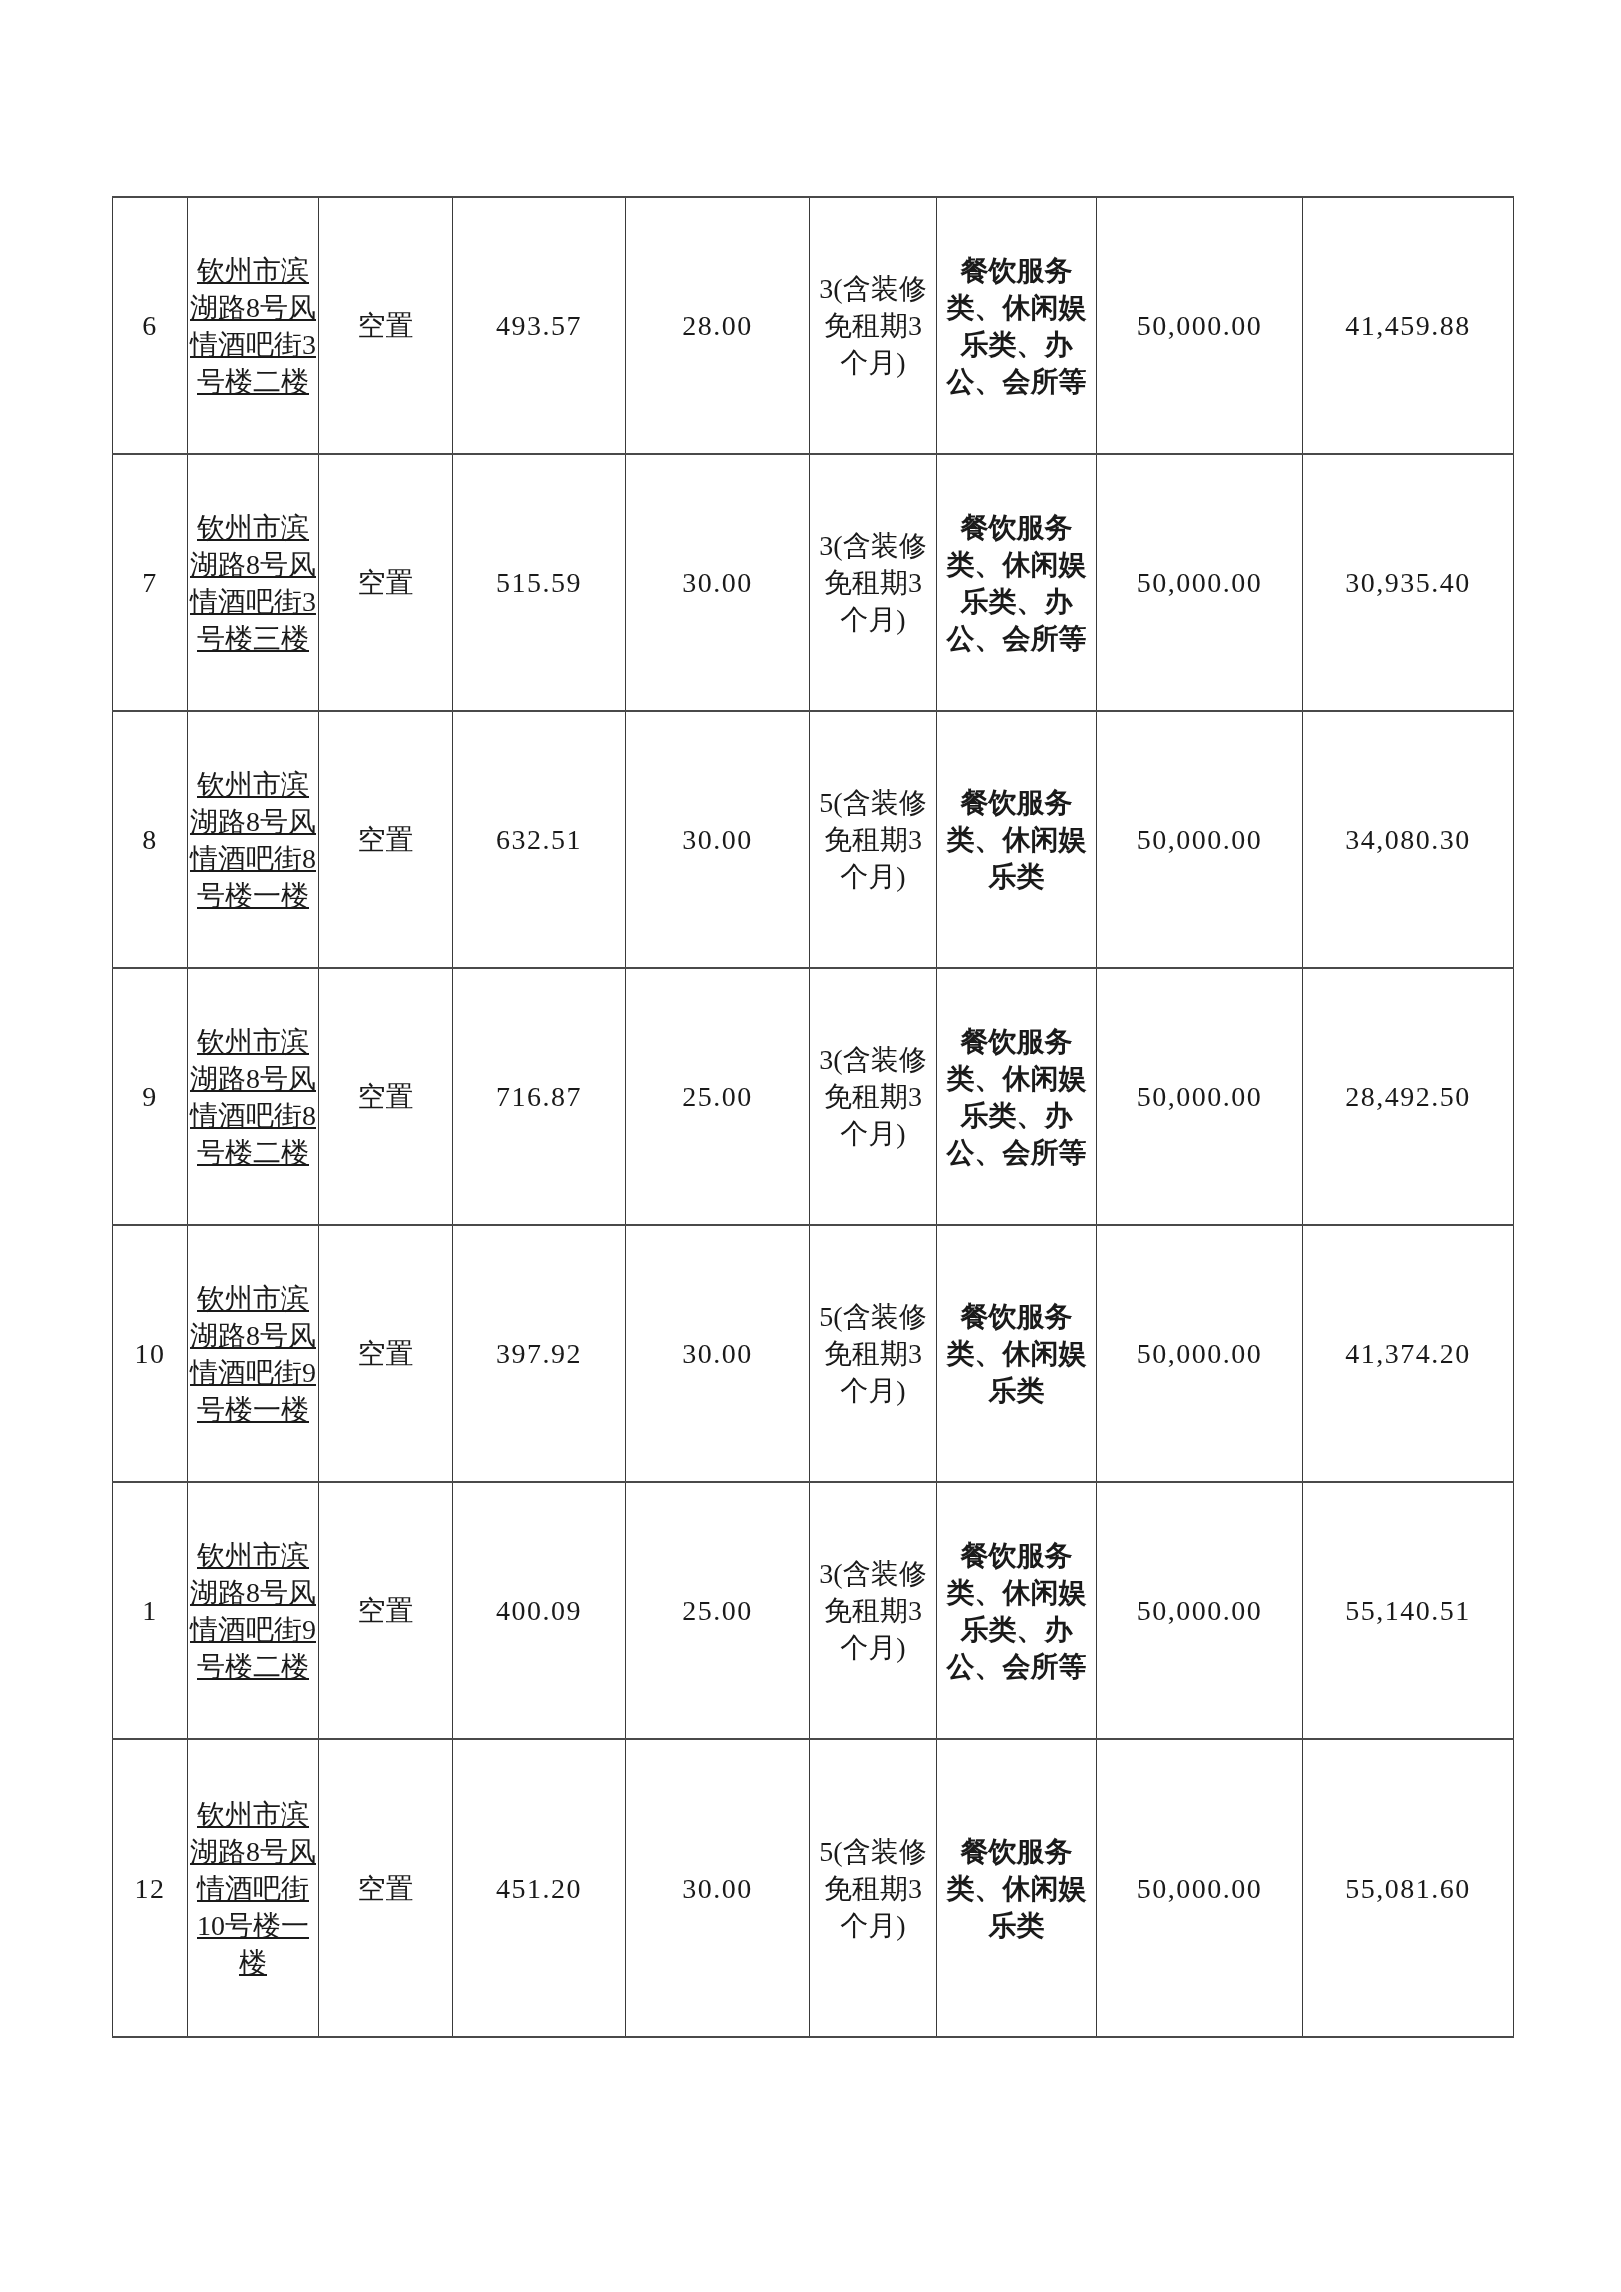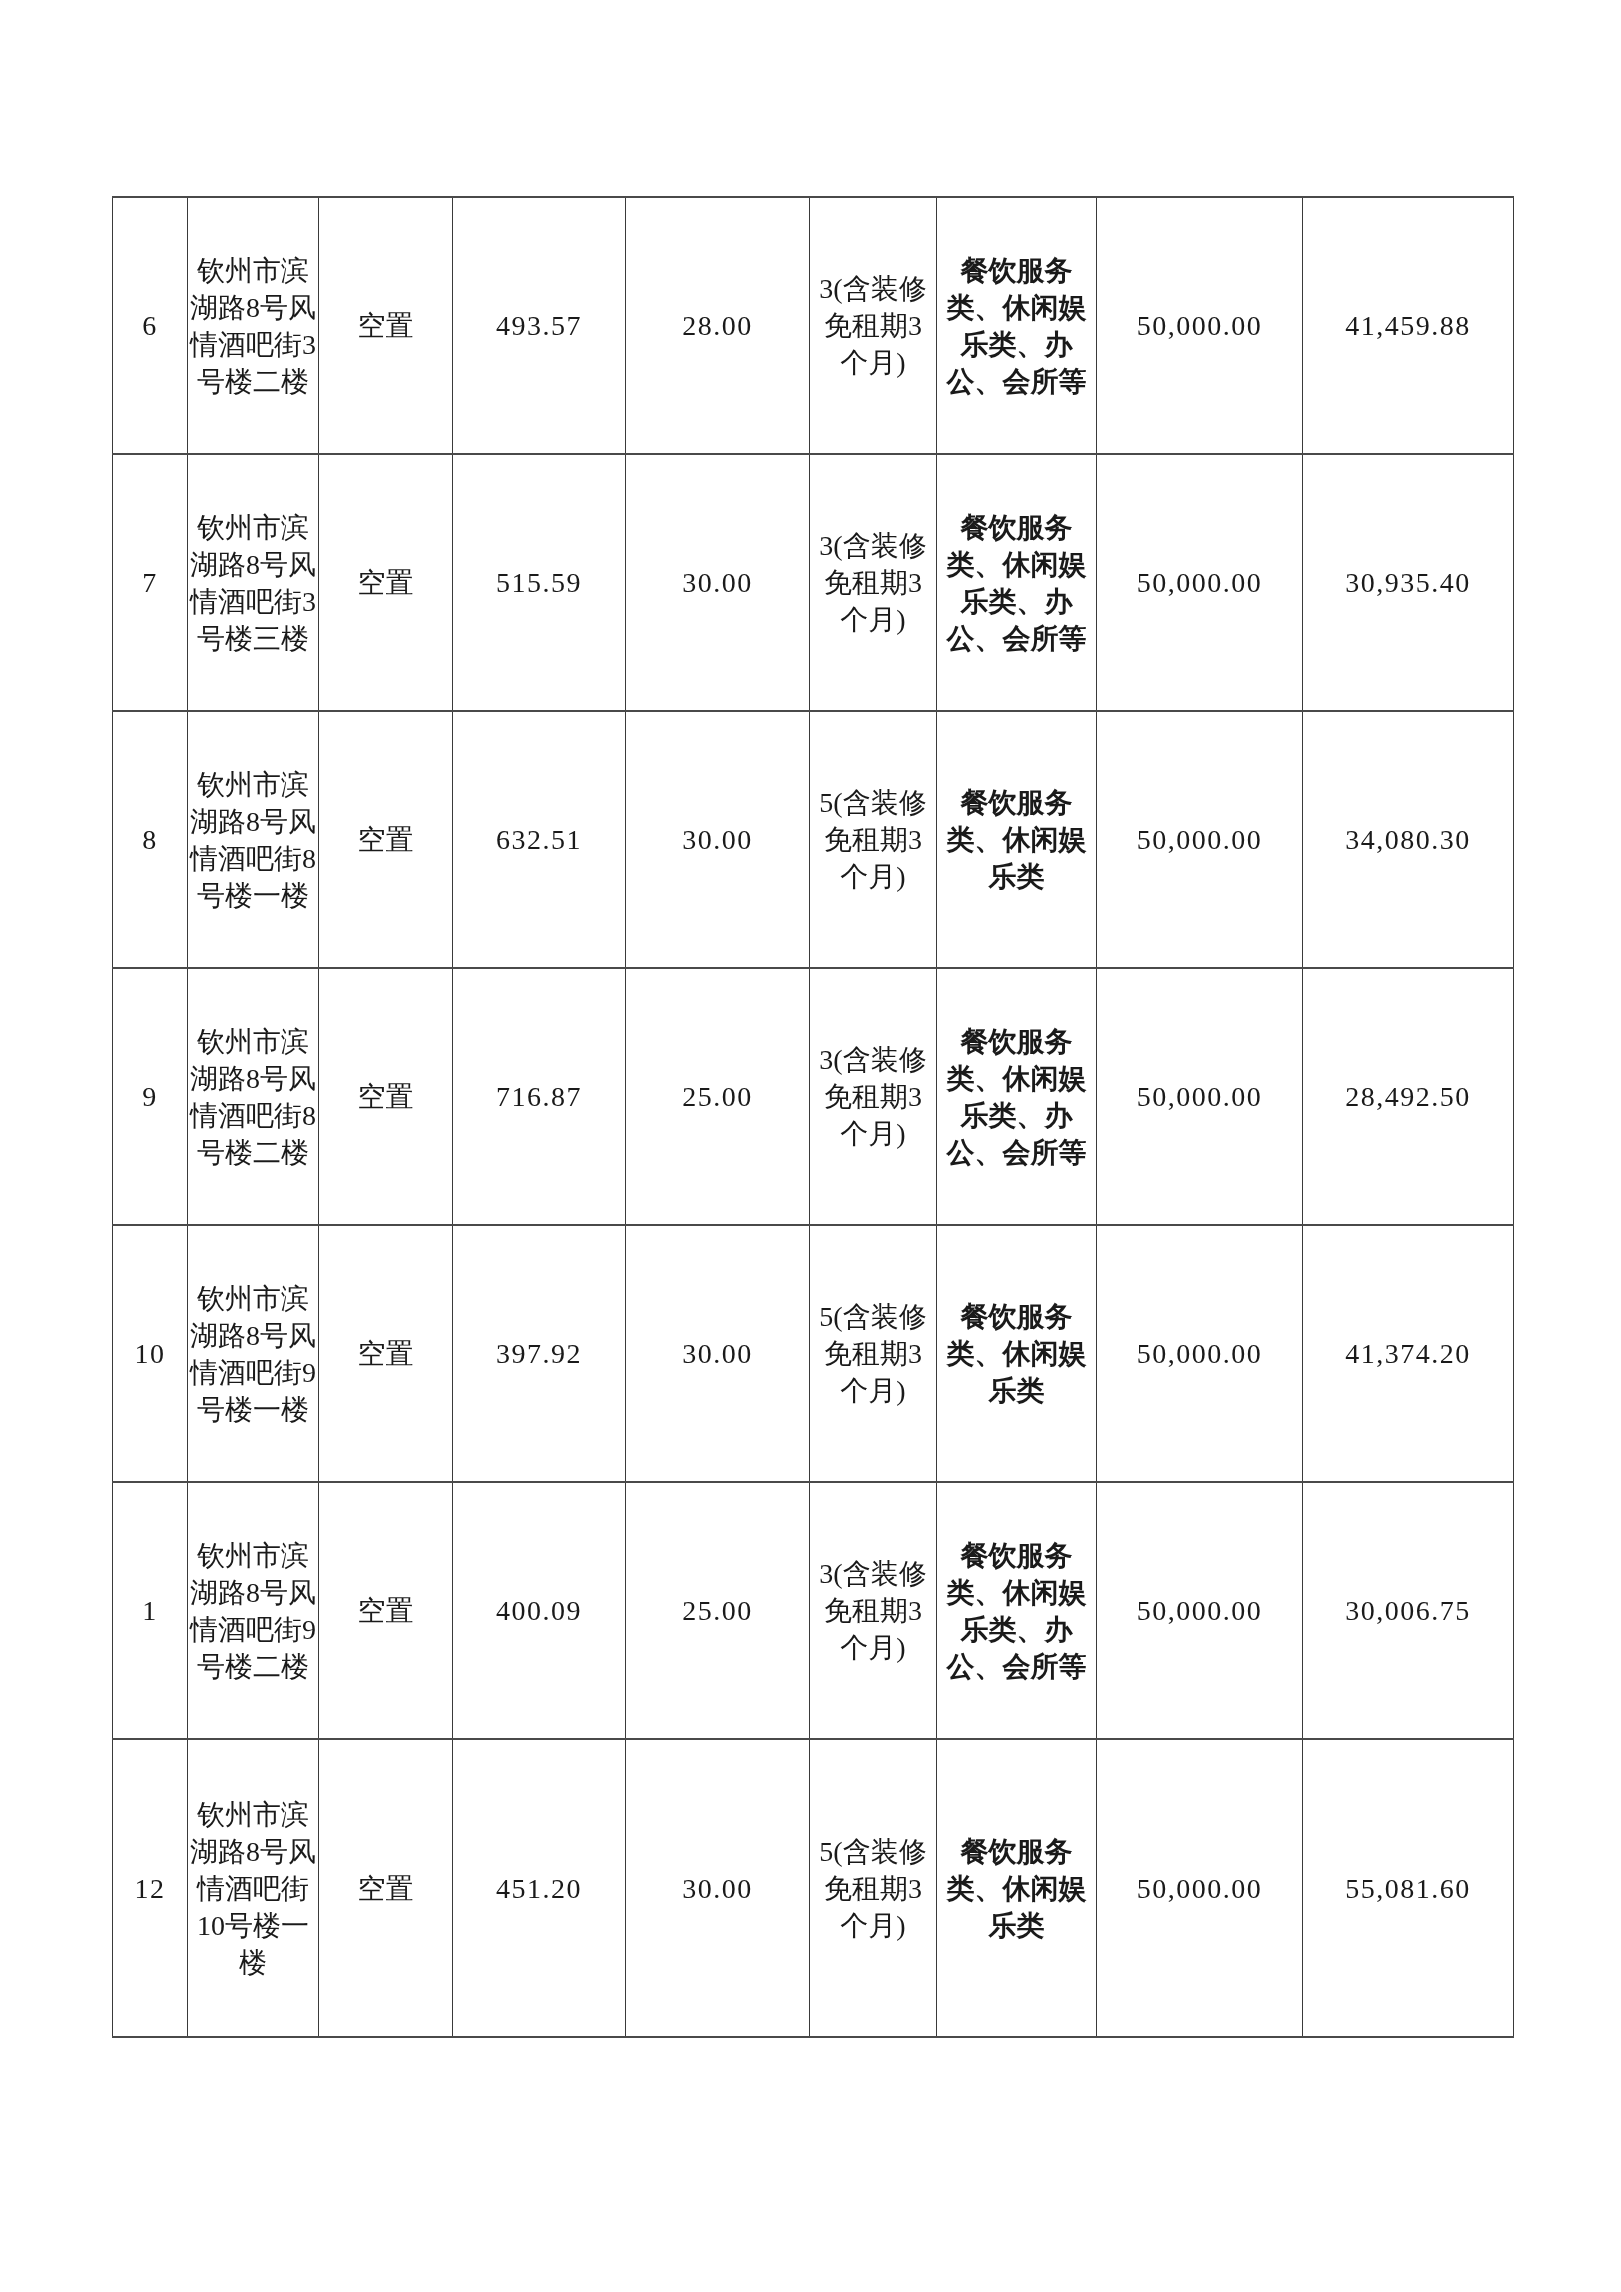--- a/index.html
+++ b/index.html
@@ -42,20 +42,21 @@
     overflow-wrap: break-word;
   }
   tr.row-std  { height: 257px; }
   tr.row-tall { height: 298px; }
   td.num {
     letter-spacing: 1.5px;
     white-space: nowrap;
   }
   td.addr {
     padding: 3.9px 20.6px;
+    text-decoration: underline;
   }
   td.term {
     padding: 3.9px 9.8px;
   }
   td.biz {
     padding: 3.9px 11.8px;
     font-weight: bold;
   }
 </style>
 </head>
@@ -132,21 +133,21 @@
       </tr>
       <tr class="row-std">
         <td class="num">1</td>
         <td class="addr">钦州市滨湖路8号风情酒吧街9号楼二楼</td>
         <td>空置</td>
         <td class="num">400.09</td>
         <td class="num">25.00</td>
         <td class="term">3(含装修免租期3个月)</td>
         <td class="biz">餐饮服务类、休闲娱乐类、办公、会所等</td>
         <td class="num">50,000.00</td>
-        <td class="num">30,006.75</td>
+        <td class="num">55,140.51</td>
       </tr>
       <tr class="row-tall">
         <td class="num">12</td>
         <td class="addr">钦州市滨湖路8号风情酒吧街10号楼一楼</td>
         <td>空置</td>
         <td class="num">451.20</td>
         <td class="num">30.00</td>
         <td class="term">5(含装修免租期3个月)</td>
         <td class="biz">餐饮服务类、休闲娱乐类</td>
         <td class="num">50,000.00</td>

